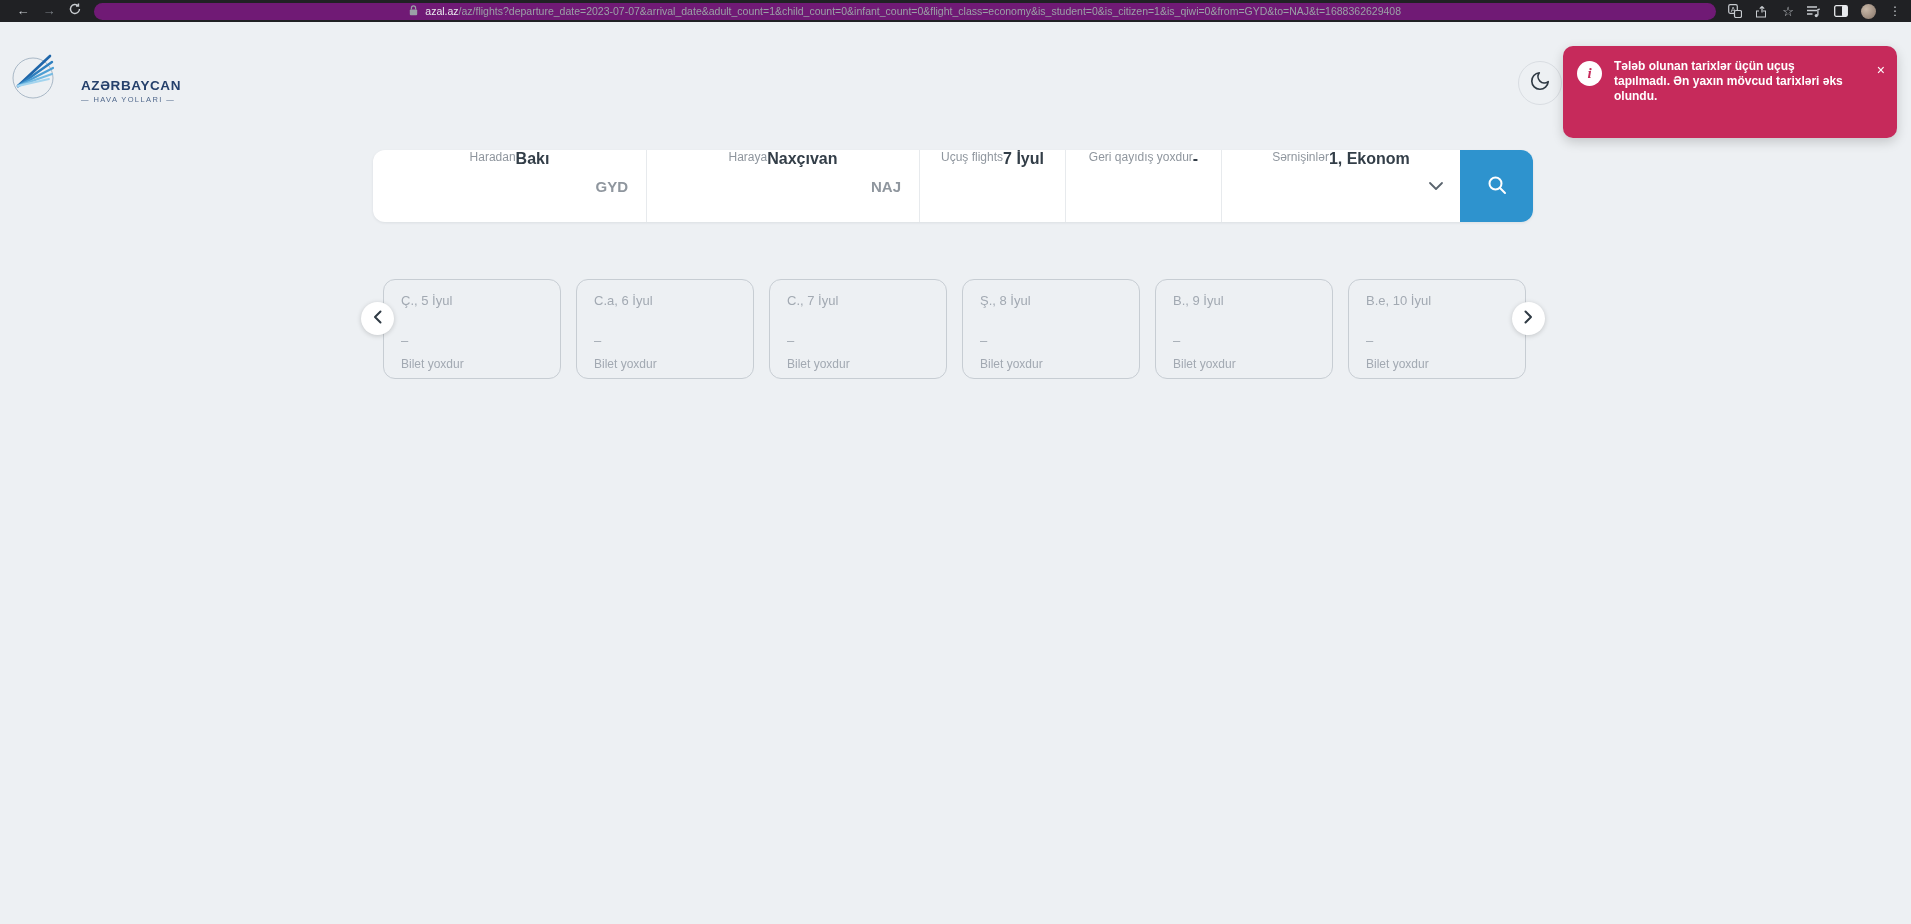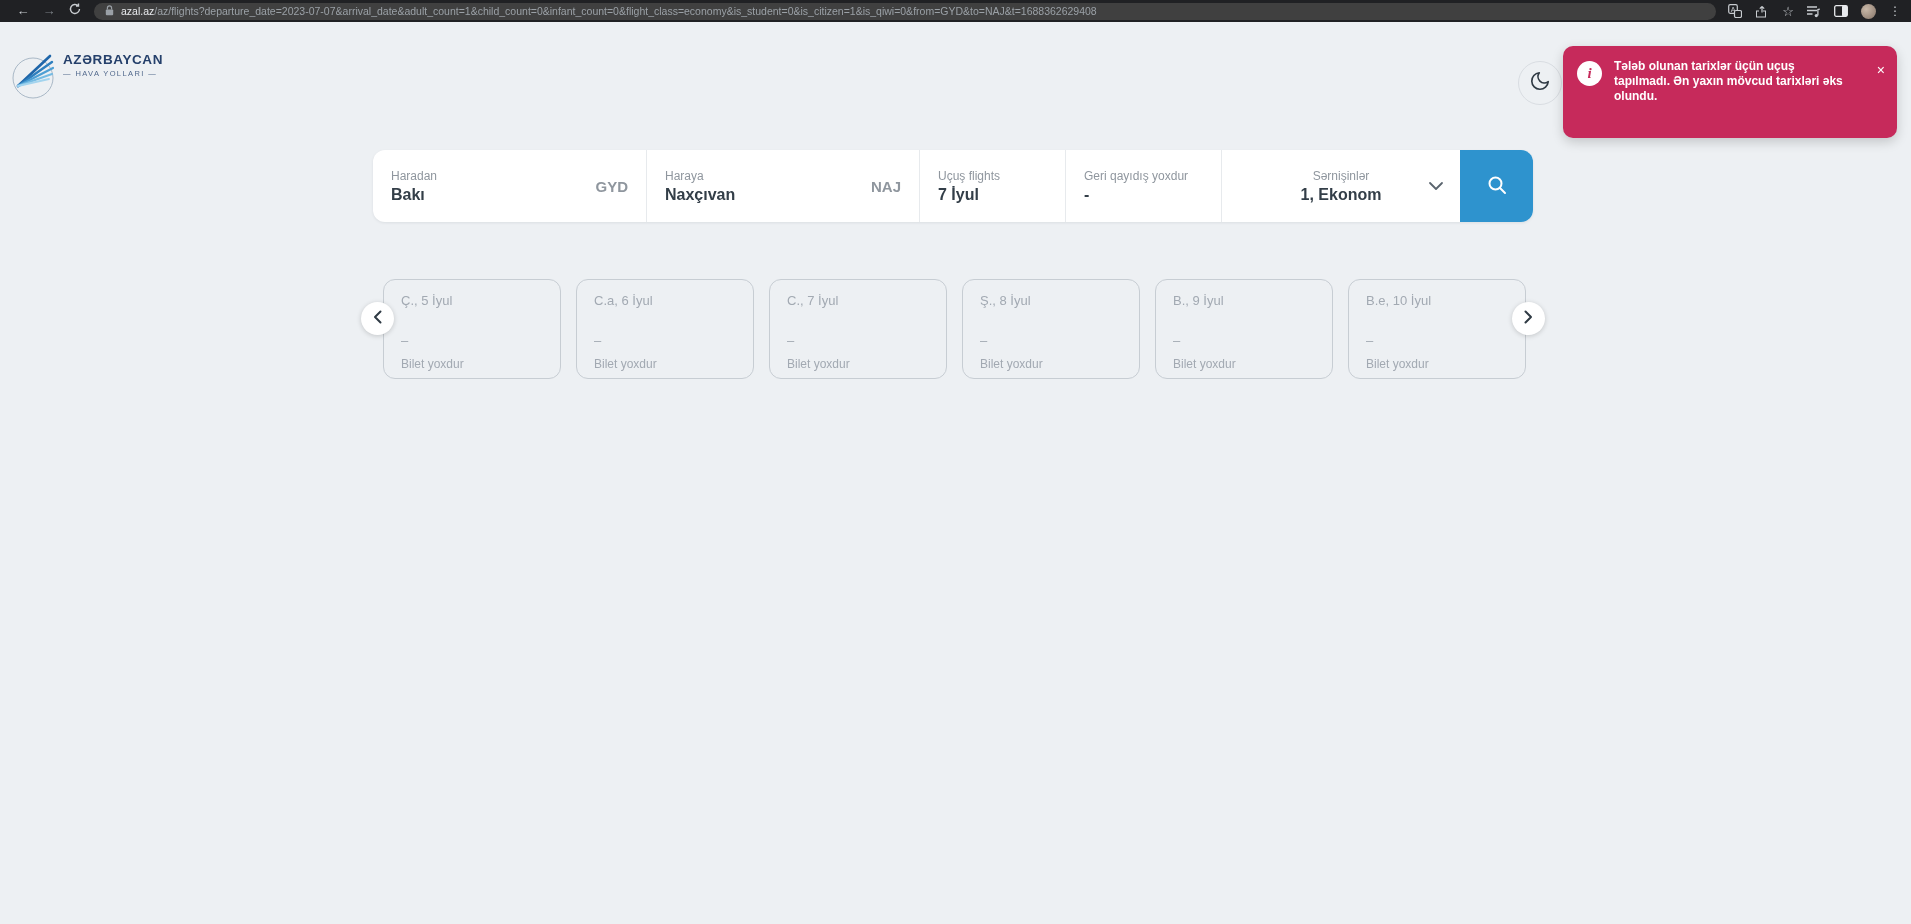--- a/index.html
+++ b/index.html
@@ -5,37 +5,37 @@
   * { margin:0; padding:0; box-sizing:border-box; }
   html,body { width:1911px; height:924px; overflow:hidden;
     font-family:"Liberation Sans", sans-serif; background:#EDF0F3; }
 
   
   .chrome { height:22px; background:#202124; display:flex; align-items:center;
     padding:0 10px; gap:0; }
   .nav-ic { width:26px; text-align:center; font-size:13px; color:#C8CCD0;
     line-height:22px; cursor:pointer; flex:0 0 auto; }
   .nav-ic.dim { color:#7B8085; }
-  .url-pill { flex:1 1 auto; height:17px; margin:0 12px 0 6px; background:#404040;
+  .url-pill { flex:1 1 auto; height:17px; margin:0 12px 0 6px; background:#701a75;
     border-radius:9px; display:flex; align-items:center; padding:0 11px; gap:7px;
-    overflow:hidden; }
+    overflow:hidden;justify-content:center; }
   .url-text { font-size:10.5px; color:#9AA0A6; white-space:nowrap; overflow:hidden; }
   .url-text .host { color:#E8EAED; }
   .chrome-right { display:flex; align-items:center; gap:13px; flex:0 0 auto;
     color:#C8CCD0; }
   .chrome-right svg, .chrome-right span { display:block; }
   .avatar { width:15px; height:15px; border-radius:50%;
     background:radial-gradient(circle at 35% 35%, #C9B8A8, #857468); }
   .kebab { font-size:12px; color:#C8CCD0; letter-spacing:0; }
 
   
   .page { position:relative; width:1911px; height:902px; background:#EDF0F3; }
 
-  .logo { position:absolute; left:10px; top:30px; display:flex; align-items:flex-start;
-    gap:7px; }
+  .logo { position:absolute; left:10px; top:30px; display:flex; align-items:flex-end;
+    gap:25px; }
   .logo-text .l1 { font-size:13.5px; font-weight:bold; color:#25406B;
     letter-spacing:0.6px; }
   .logo-text .l2 { font-size:7.5px; color:#51688C; letter-spacing:1.4px;
     margin-top:2px; }
 
   .moon-btn { position:absolute; left:1518px; top:39px; width:44px; height:44px;
     border-radius:50%; border:1px solid #D9DDE2; display:flex; align-items:center;
     justify-content:center; cursor:pointer; }
 
   
@@ -48,21 +48,21 @@
     align-items:center; justify-content:center; margin-top:2px; }
   .toast-msg { font-size:12px; font-weight:bold; line-height:15px; width:232px; }
   .toast-close { margin-left:auto; font-size:14px; line-height:14px; cursor:pointer;
     margin-top:4px; color:#fff; }
 
   
   .search-card { position:absolute; left:373px; top:128px; width:1160px; height:72px;
     background:#FFFFFF; border-radius:12px; display:flex;
     box-shadow:0 1px 3px rgba(16,24,40,.08); }
   .field { position:relative; border-right:1px solid #E7EAED; display:flex;
-    flex-direction:column; justify-content:center; padding:0 18px; cursor:pointer; }
+    flex-direction:row; justify-content:center; padding:0 18px; cursor:pointer; }
   .field:nth-child(1){ width:274px; } .field:nth-child(2){ width:273px; }
   .field:nth-child(3){ width:146px; } .field:nth-child(4){ width:156px; }
   .field:nth-child(5){ width:238px; border-right:none;text-align:center; }
   .f-label { font-size:12px; color:#8F969E; margin-bottom:3px; }
   .f-value { font-size:16px; font-weight:bold; color:#333E48; }
   .f-code  { position:absolute; right:18px; top:50%; transform:translateY(-50%);
     font-size:15px; font-weight:bold; color:#8F969E; }
   .f-chev  { position:absolute; right:16px; top:50%; transform:translateY(-50%); }
   .search-btn { width:73px; background:#2E93CE; border:none;
     border-radius:0 12px 12px 0; display:flex; align-items:center;

